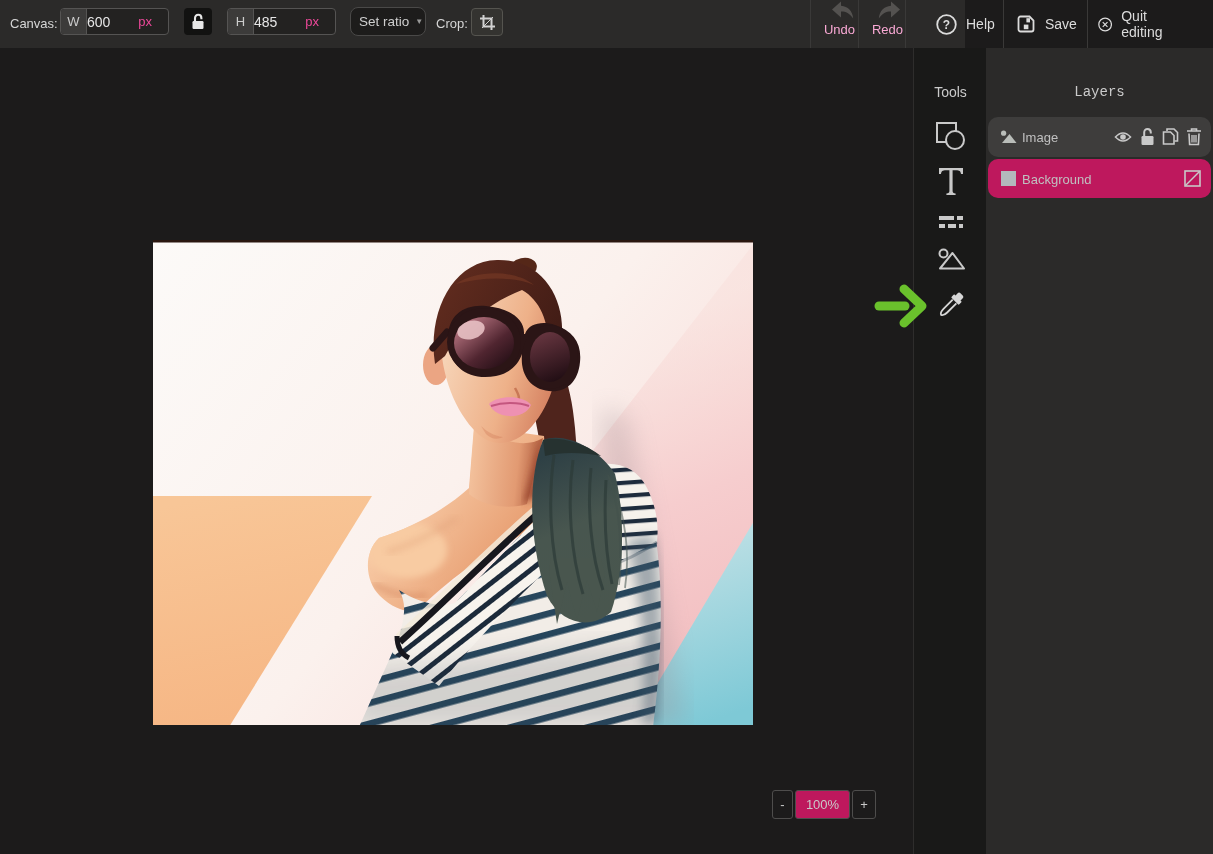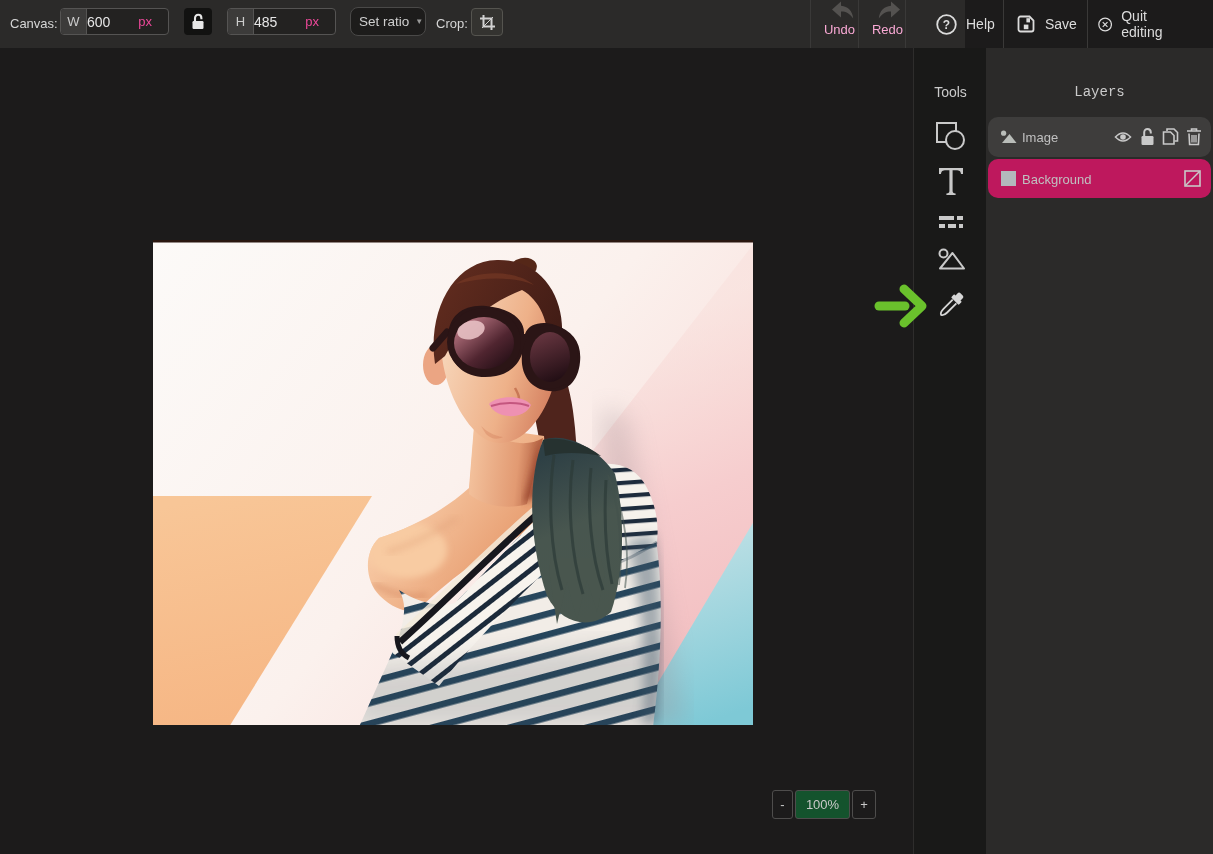--- a/index.html
+++ b/index.html
@@ -193,21 +193,21 @@
     <div style="position:absolute; left:13px; top:12px; width:15px; height:15px; background:#b3b8bc;"></div>
     <div class="lrow-label">Background</div>
     <svg style="position:absolute; right:10px; top:11px;" width="17" height="17" viewBox="0 0 17 17">
       <rect x="1" y="1" width="15" height="15" fill="none" stroke="#c9c9c9" stroke-width="1.6"></rect>
       <path d="M1.5 15.5 L15.5 1.5" stroke="#c9c9c9" stroke-width="1.4"></path>
     </svg>
   </div>
 </div>
 
 <div class="zbtn" style="left:772px; top:790px; width:21px; height:29px;">-</div>
-<div class="zbtn" style="left:795px; top:790px; width:55px; height:29px; background:#14532d;">100%</div>
+<div class="zbtn" style="left:795px; top:790px; width:55px; height:29px; background:#be185d;">100%</div>
 <div class="zbtn" style="left:852px; top:790px; width:24px; height:29px;">+</div>
 
 <svg class="abs" style="left:153px; top:240px;" width="600" height="485" viewBox="0 0 600 485">
   <defs>
     <linearGradient id="bgG" x1="0" y1="0" x2="600" y2="485" gradientUnits="userSpaceOnUse">
       <stop offset="0" stop-color="#fcfaf8"></stop>
       <stop offset="0.5" stop-color="#fbf1ed"></stop>
       <stop offset="0.8" stop-color="#f9e0dd"></stop>
       <stop offset="1" stop-color="#f7d4d2"></stop>
     </linearGradient>

